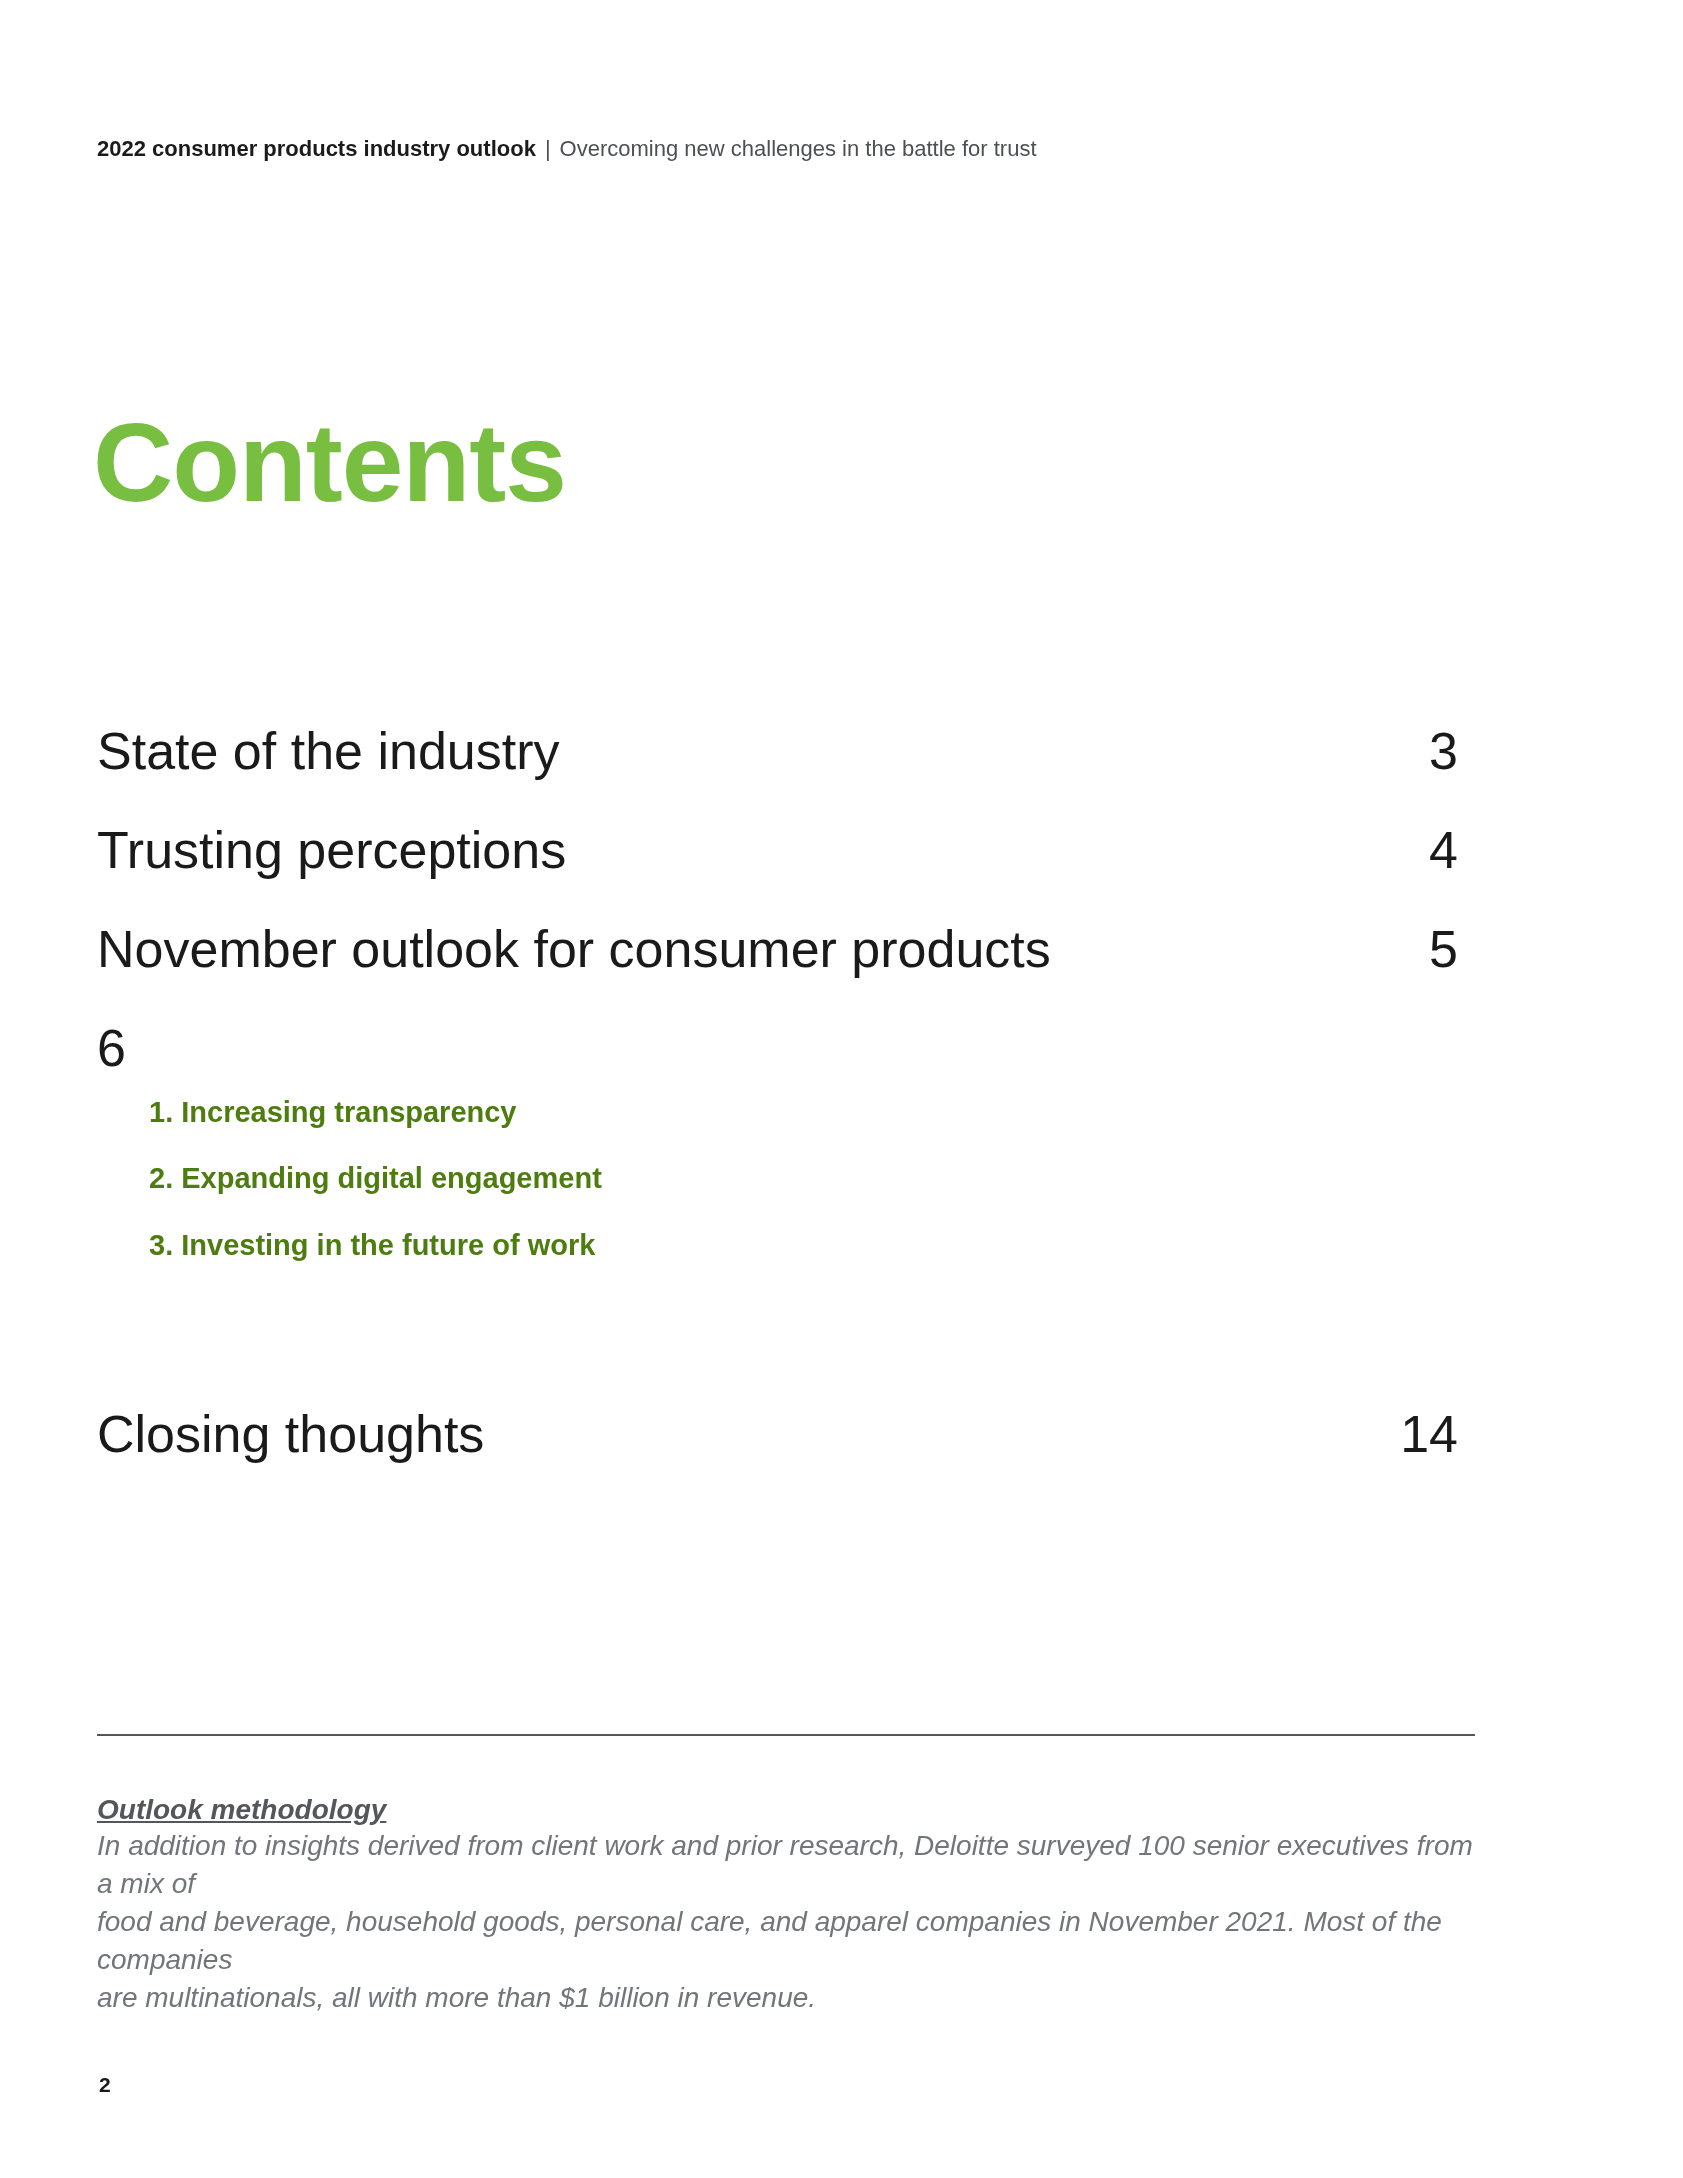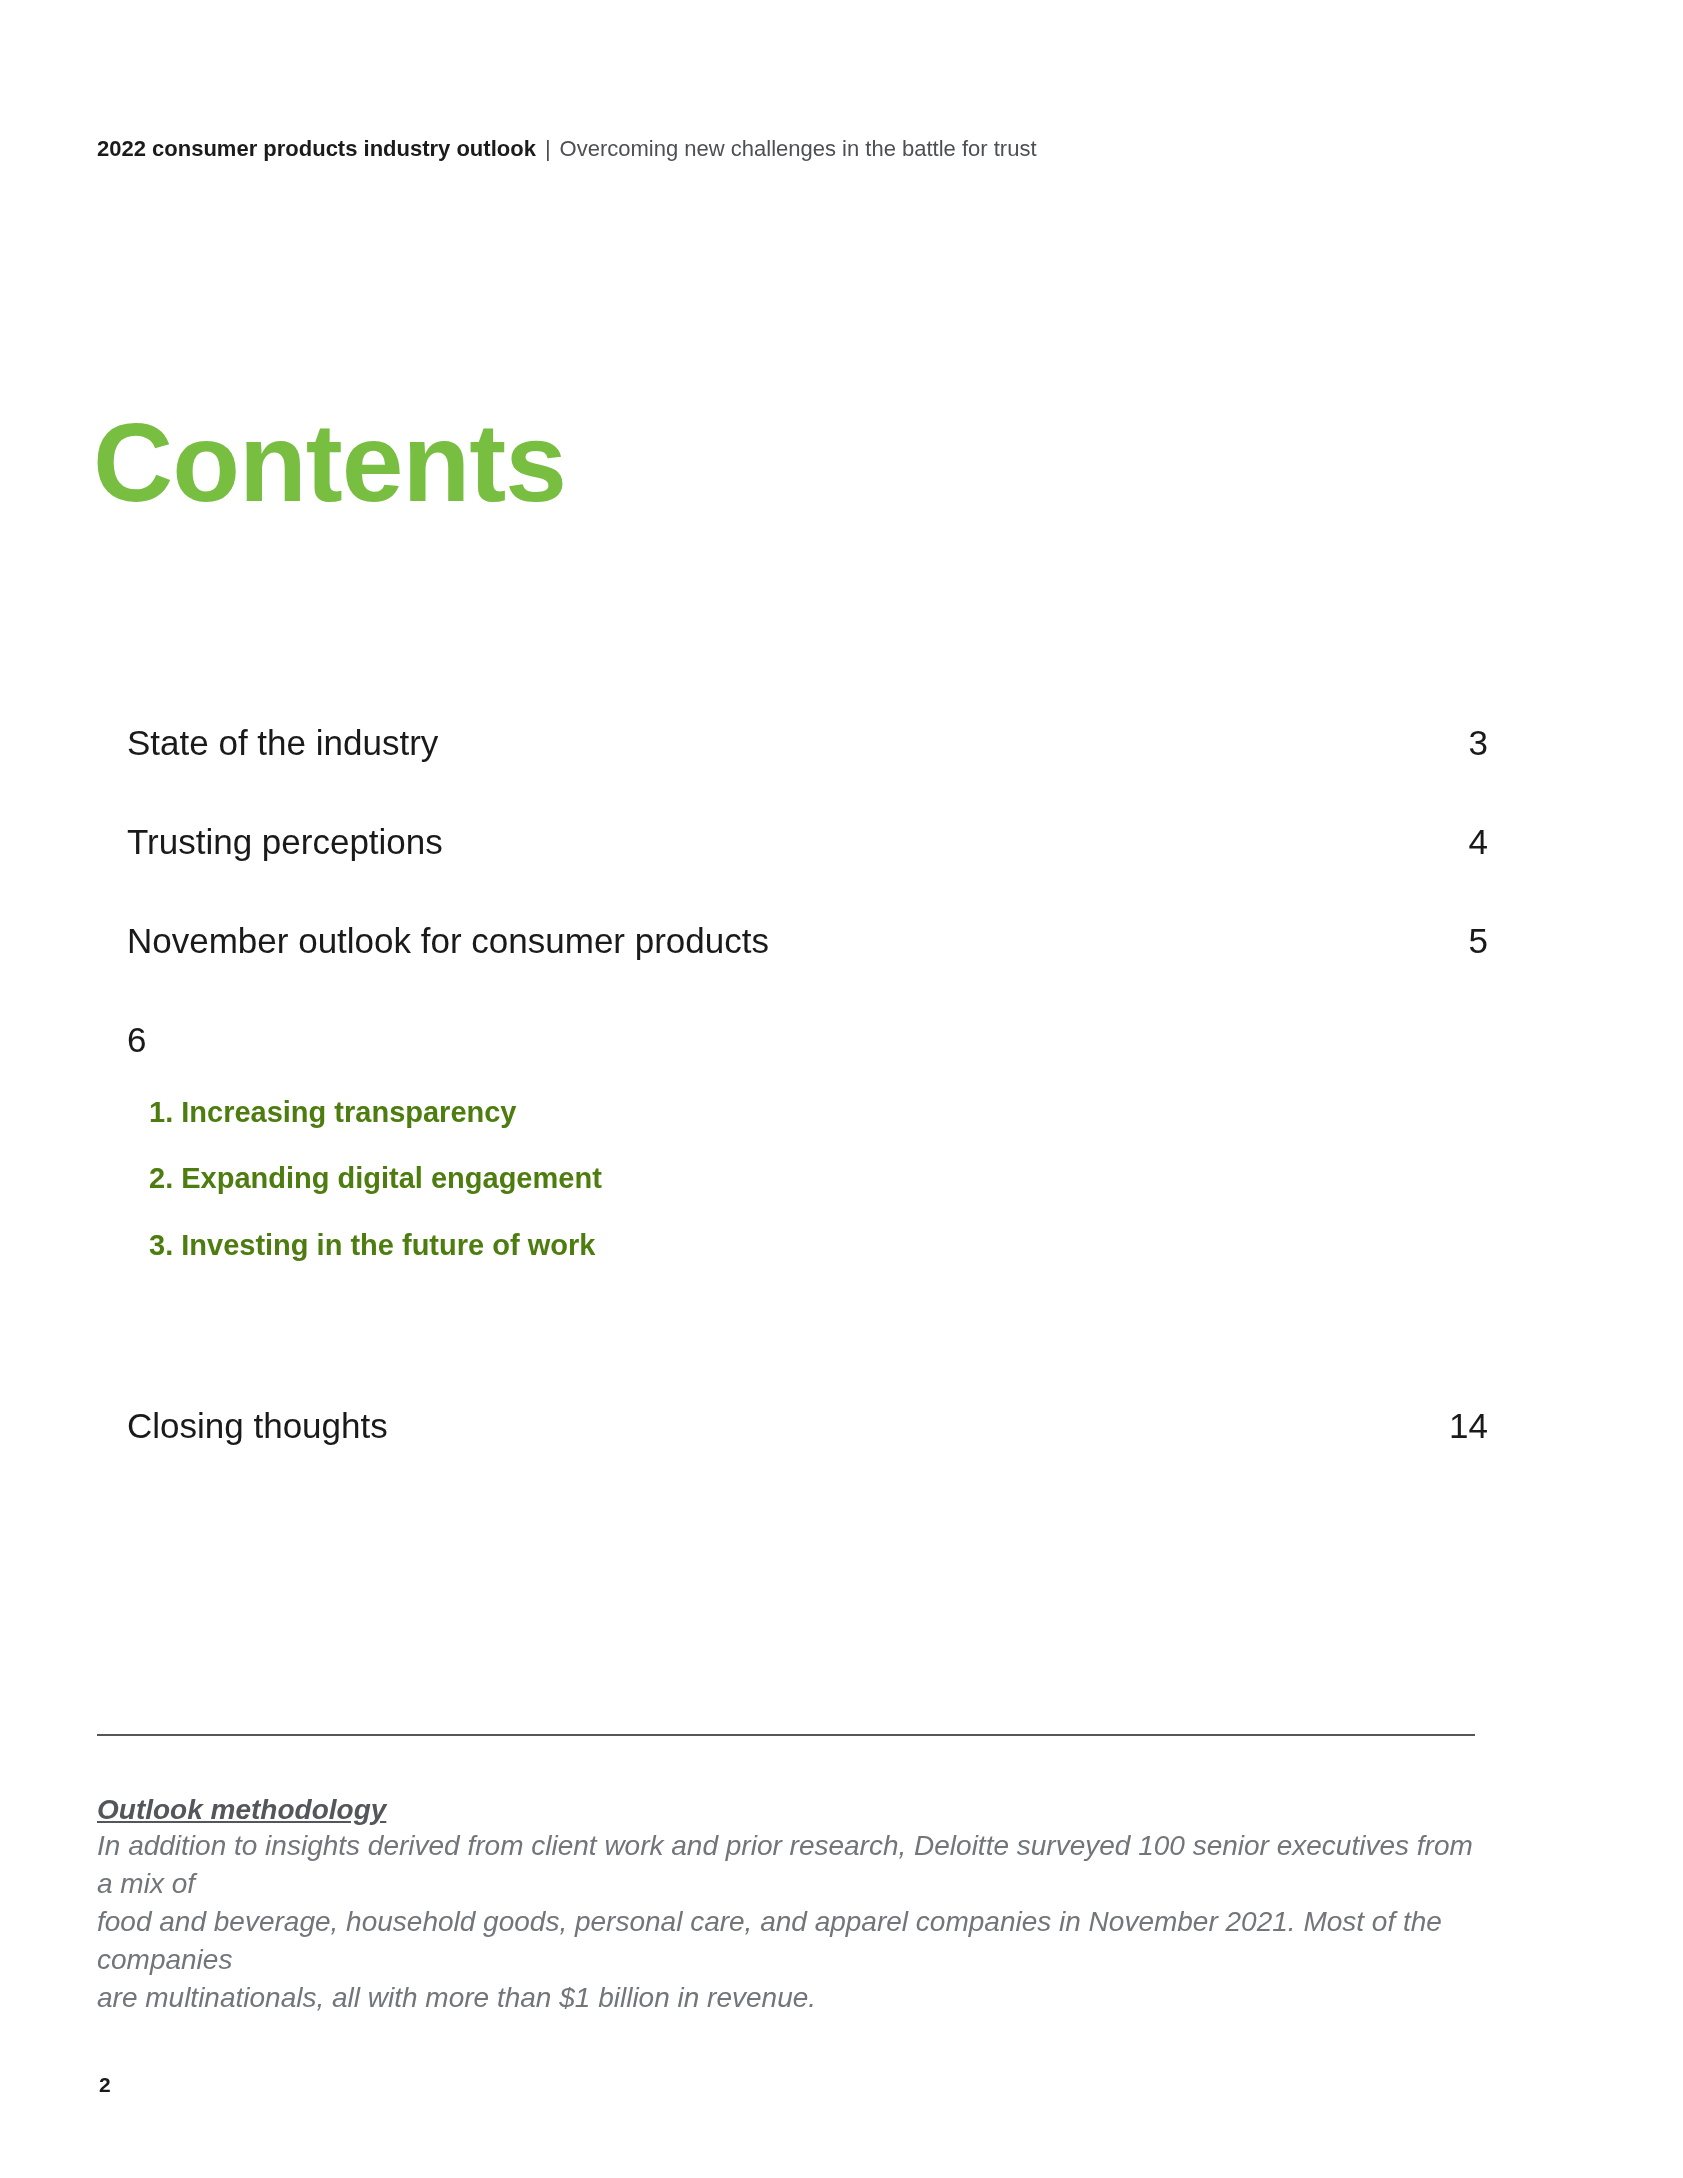--- a/index.html
+++ b/index.html
@@ -45,26 +45,25 @@
   }
 
   
   .toc-row {
     position: absolute;
     left: 97px;
     width: 1361px;
     display: flex;
     justify-content: space-between;
     align-items: baseline;
-    font-size: 35px;
+    font-size: 52px;
     font-weight: 300;
     line-height: 1;
     color: #1a1a1a;
     cursor: pointer;
-    margin-left: 30px;
   }
   .toc-label { letter-spacing: 0; }
   .toc-page  { text-align: right; }
 
   .toc-sub {
     position: absolute;
     left: 149px;
     font-size: 29px;
     font-weight: 700;
     line-height: 1;

